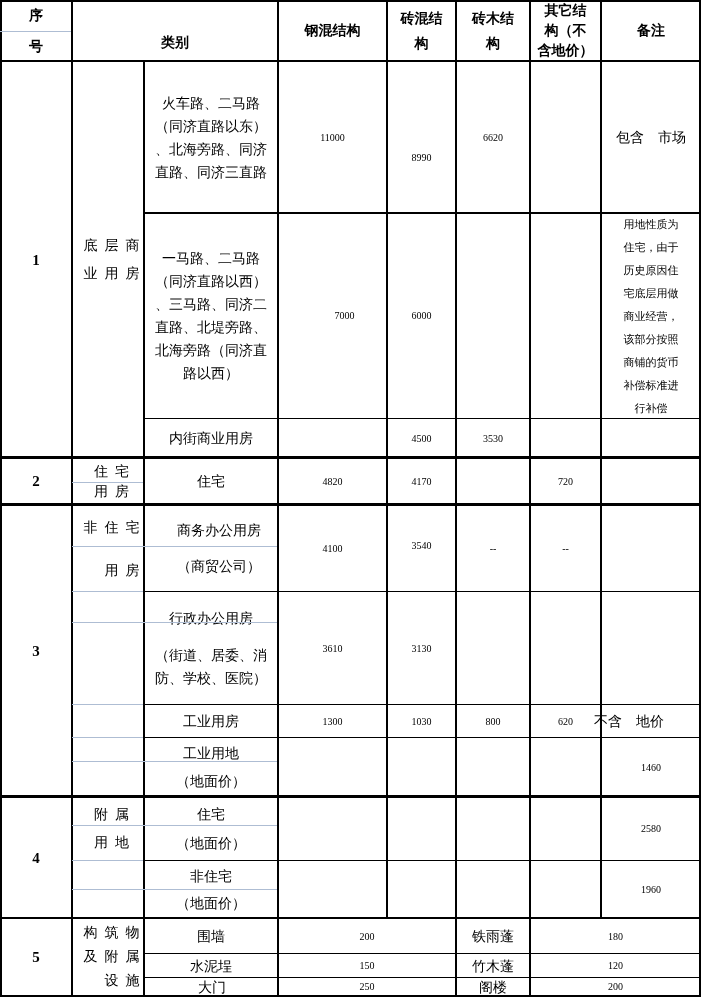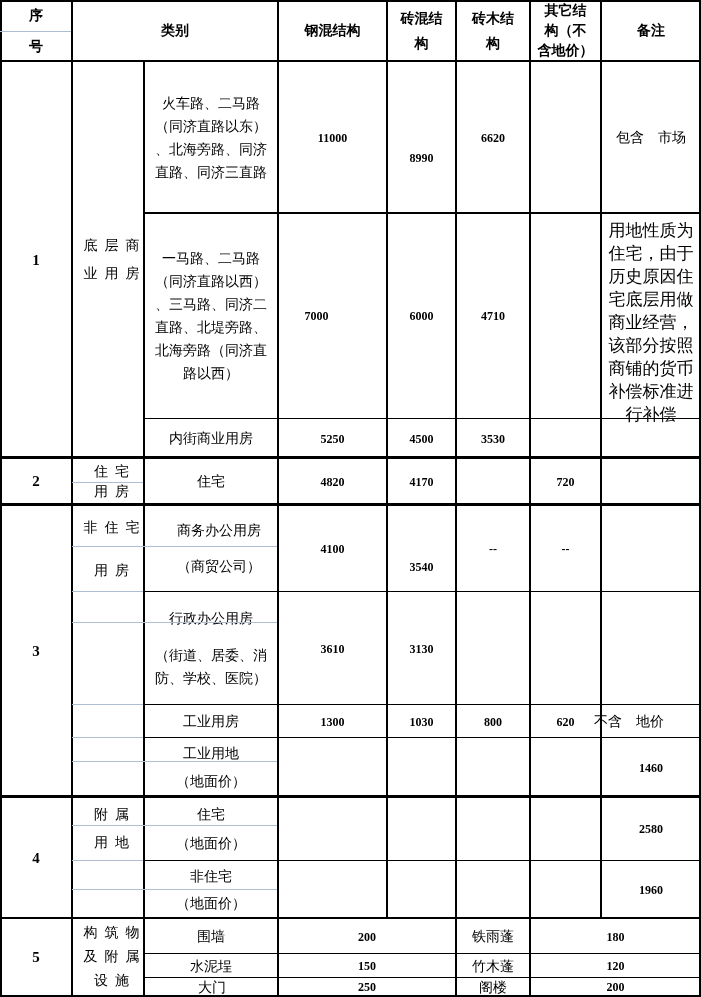--- a/index.html
+++ b/index.html
@@ -8,38 +8,38 @@
     font-family:"Liberation Serif","DejaVu Serif",serif;color:#000;
     overflow:hidden;
   }
   .cell{
     position:absolute;display:flex;align-items:center;justify-content:center;
     text-align:center;white-space:pre-line;font-size:14px;line-height:23px;
   }
   .hdr{font-weight:bold;line-height:20px;}
   .hdr2{line-height:25px;border-radius:6px;}
   .hdrserial{line-height:31px;}
-  .num{font-size:12px;line-height:18px;font-weight:bold;}
+  .num{font-size:10px;line-height:18px;}
   .serial{font-weight:bold;font-size:15px;}
-  .cat{letter-spacing:7px;padding-left:7px;line-height:28px;}
+  .cat{letter-spacing:7px;padding-left:7px;line-height:28px;text-align:right;}
   .cat20{line-height:20px;}
   .cat24{line-height:24px;}
   .pair{flex-direction:column;justify-content:space-evenly;}
   .pair span{display:block;}
-  .small{font-size:17px;margin-top:6px;}
+  .small{font-size:11px;}
   .line{position:absolute;}
 </style>
 </head>
 <body>
 
 <div class="stage">
 
   <div class="cell hdr hdrserial" style="left:0;top:0;width:72px;height:62px">序
 号</div>
-  <div class="cell hdr" style="left:72px;top:0;width:206px;height:62px">类别</div>
+  <div class="cell hdr" style="left:72px;top:12px;width:206px;height:62px">类别</div>
   <div class="cell hdr" style="left:278px;top:0;width:109px;height:62px">钢混结构</div>
   <div class="cell hdr hdr2" style="left:387px;top:0;width:69px;height:62px">砖混结
 构</div>
   <div class="cell hdr hdr2" style="left:456px;top:0;width:74px;height:62px">砖木结
 构</div>
   <div class="cell hdr" style="left:530px;top:0;width:71px;height:62px">其它结
 构（不
 含地价）</div>
   <div class="cell hdr" style="left:601px;top:0;width:100px;height:62px">备注</div>
 
@@ -55,56 +55,54 @@
   <div class="cell num" style="left:387px;top:62px;width:69px;height:192px">8990</div>
   <div class="cell num" style="left:456px;top:62px;width:74px;height:151px">6620</div>
   <div class="cell" style="left:601px;top:62px;width:100px;height:151px">包含　市场</div>
 
   <div class="cell" style="left:144px;top:213px;width:134px;height:206px">一马路、二马路
 （同济直路以西）
 、三马路、同济二
 直路、北堤旁路、
 北海旁路（同济直
 路以西）</div>
-  <div class="cell num" style="left:262px;top:213px;width:109px;height:206px">7000</div>
+  <div class="cell num" style="left:290px;top:213px;width:109px;height:206px">7000</div>
   <div class="cell num" style="left:387px;top:213px;width:69px;height:206px">6000</div>
-  <div class="cell num" style="left:456px;top:213px;width:74px;height:206px">4710</div>
   <div class="cell small" style="left:601px;top:213px;width:100px;height:206px">用地性质为
 住宅，由于
 历史原因住
 宅底层用做
 商业经营，
 该部分按照
 商铺的货币
 补偿标准进
 行补偿</div>
 
   <div class="cell" style="left:144px;top:419px;width:134px;height:39px">内街商业用房</div>
-  <div class="cell num" style="left:278px;top:419px;width:109px;height:39px">5250</div>
   <div class="cell num" style="left:387px;top:419px;width:69px;height:39px">4500</div>
   <div class="cell num" style="left:456px;top:419px;width:74px;height:39px">3530</div>
 
   <div class="cell serial" style="left:0;top:458px;width:72px;height:47px">2</div>
   <div class="cell cat cat20" style="left:72px;top:458px;width:72px;height:47px">住宅
 用房</div>
   <div class="cell" style="left:144px;top:458px;width:134px;height:47px">住宅</div>
   <div class="cell num" style="left:278px;top:458px;width:109px;height:47px">4820</div>
   <div class="cell num" style="left:387px;top:458px;width:69px;height:47px">4170</div>
   <div class="cell num" style="left:530px;top:458px;width:71px;height:47px">720</div>
 
   <div class="cell serial" style="left:0;top:505px;width:72px;height:292px">3</div>
   <div class="cell cat" style="left:72px;top:505px;width:72px;height:87px;line-height:43px">非住宅
 用房</div>
 
   <div class="cell pair" style="left:152px;top:505px;width:134px;height:87px">
     <span>商务办公用房</span>
     <span>（商贸公司）</span>
   </div>
   <div class="cell num" style="left:278px;top:505px;width:109px;height:87px">4100</div>
-  <div class="cell num" style="left:387px;top:523px;width:69px;height:87px">3540</div>
+  <div class="cell num" style="left:387px;top:502px;width:69px;height:87px">3540</div>
   <div class="cell num" style="left:456px;top:505px;width:74px;height:87px">--</div>
   <div class="cell num" style="left:530px;top:505px;width:71px;height:87px">--</div>
 
   <div class="cell pair" style="left:144px;top:592px;width:134px;height:113px">
     <span>行政办公用房</span>
     <span>（街道、居委、消
 防、学校、医院）</span>
   </div>
   <div class="cell num" style="left:278px;top:592px;width:109px;height:113px">3610</div>
   <div class="cell num" style="left:387px;top:592px;width:69px;height:113px">3130</div>

